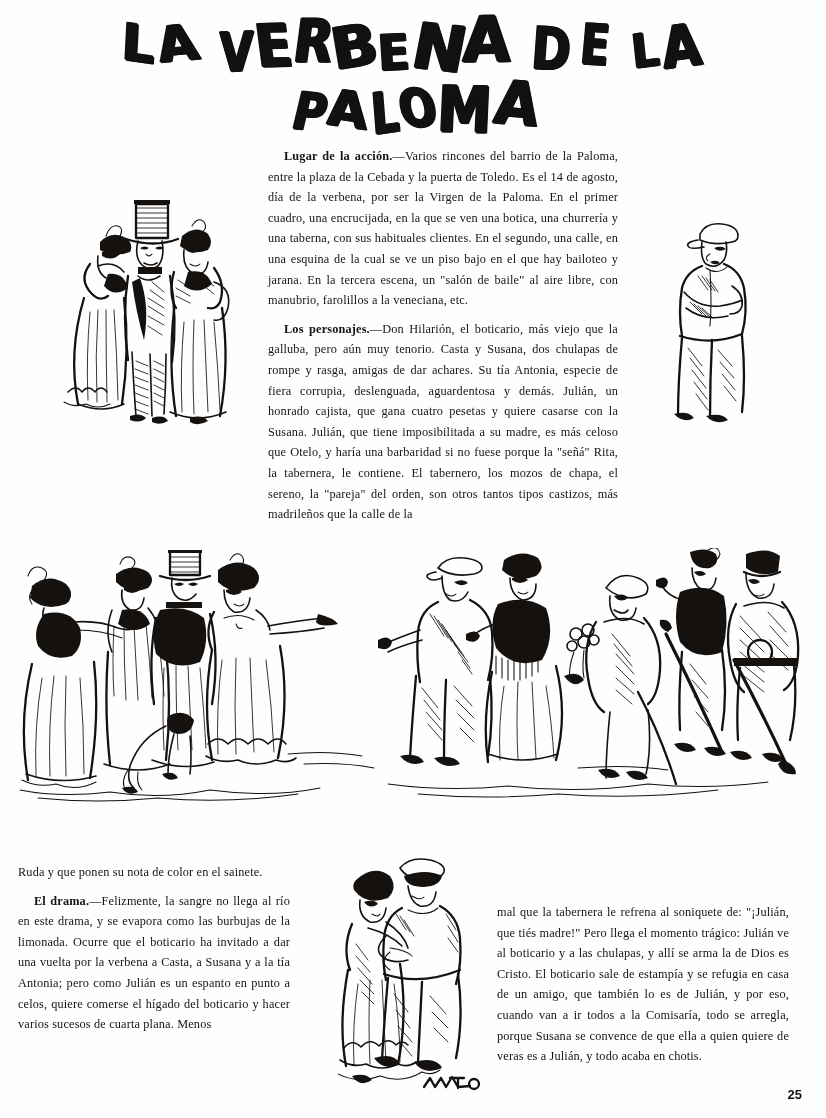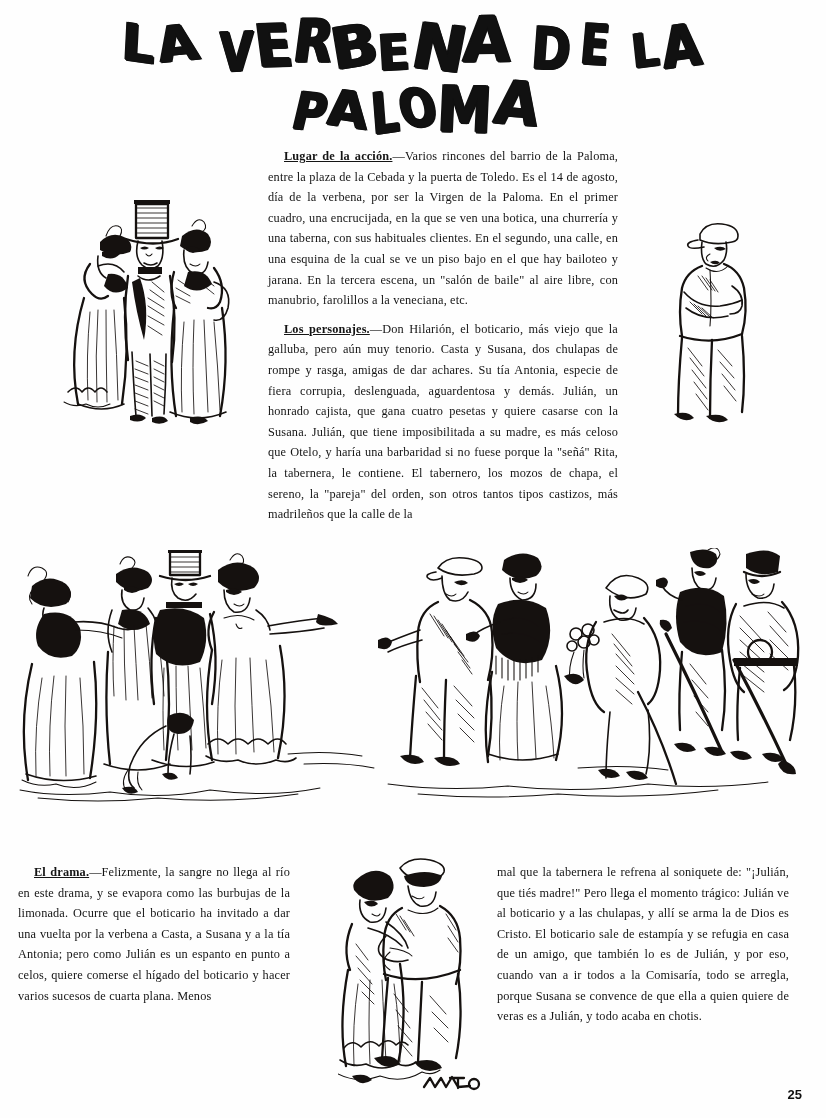--- a/index.html
+++ b/index.html
@@ -67,36 +67,36 @@
     font-size: 12.3px;
     line-height: 20.6px;
     text-align: justify;
     text-justify: inter-word;
     color: #141414;
     letter-spacing: 0.15px;
   }
   .col p { margin: 0; }
   .col p + p { margin-top: 8px; }
   .ind { text-indent: 16px; }
-  .lead { font-weight: bold; text-decoration: underline; }
+  .lead { font-weight: bold; }
 
   #col-top {
     left: 268px;
     top: 146px;
     width: 350px;
   }
 
   #col-bl {
     left: 18px;
     top: 862px;
     width: 272px;
   }
   #col-br {
     left: 497px;
-    top: 862px;
+    top: 902px;
     width: 292px;
   }
 
   
   #folio {
     position: absolute;
     right: 24px;
     bottom: 16px;
     font-family: "Liberation Sans", sans-serif;
     font-weight: bold;
@@ -548,20 +548,21 @@
       </g>
     </svg>
   </div>
 
   <div class="col" id="col-top">
     <p class="ind"><span class="lead">Lugar de la acción.</span><span>—Varios rincones del barrio de la Paloma, entre la plaza de la Cebada y la puerta de Toledo. Es el 14 de agosto, día de la verbena, por ser la Virgen de la Paloma. En el primer cuadro, una encrucijada, en la que se ven una botica, una churrería y una taberna, con sus habituales clientes. En el segundo, una calle, en una esquina de la cual se ve un piso bajo en el que hay bailoteo y jarana. En la tercera escena, un "salón de baile" al aire libre, con manubrio, farolillos a la veneciana, etc.</span></p>
     <p class="ind"><span class="lead">Los personajes.</span><span>—Don Hilarión, el boticario, más viejo que la galluba, pero aún muy tenorio. Casta y Susana, dos chulapas de rompe y rasga, amigas de dar achares. Su tía Antonia, especie de fiera corrupia, deslenguada, aguardentosa y demás. Julián, un honrado cajista, que gana cuatro pesetas y quiere casarse con la Susana. Julián, que tiene imposibilitada a su madre, es más celoso que Otelo, y haría una barbaridad si no fuese porque la "señá" Rita, la tabernera, le contiene. El tabernero, los mozos de chapa, el sereno, la "pareja" del orden, son otros tantos tipos castizos, más madrileños que la calle de la</span></p>
   </div>
 
   <div class="col" id="col-bl">
+    <p><span>Ruda y que ponen su nota de color en el sainete.</span></p>
     <p class="ind"><span class="lead">El drama.</span><span>—Felizmente, la sangre no llega al río en este drama, y se evapora como las burbujas de la limonada. Ocurre que el boticario ha invitado a dar una vuelta por la verbena a Casta, a Susana y a la tía Antonia; pero como Julián es un espanto en punto a celos, quiere comerse el hígado del boticario y hacer varios sucesos de cuarta plana. Menos</span></p>
   </div>
 
   <div class="col" id="col-br">
     <p><span>mal que la tabernera le refrena al soniquete de: "¡Julián, que tiés madre!" Pero llega el momento trágico: Julián ve al boticario y a las chulapas, y allí se arma la de Dios es Cristo. El boticario sale de estampía y se refugia en casa de un amigo, que también lo es de Julián, y por eso, cuando van a ir todos a la Comisaría, todo se arregla, porque Susana se convence de que ella a quien quiere de veras es a Julián, y todo acaba en chotis.</span></p>
   </div>
 
   <div id="folio">25</div>
 
 </div>

